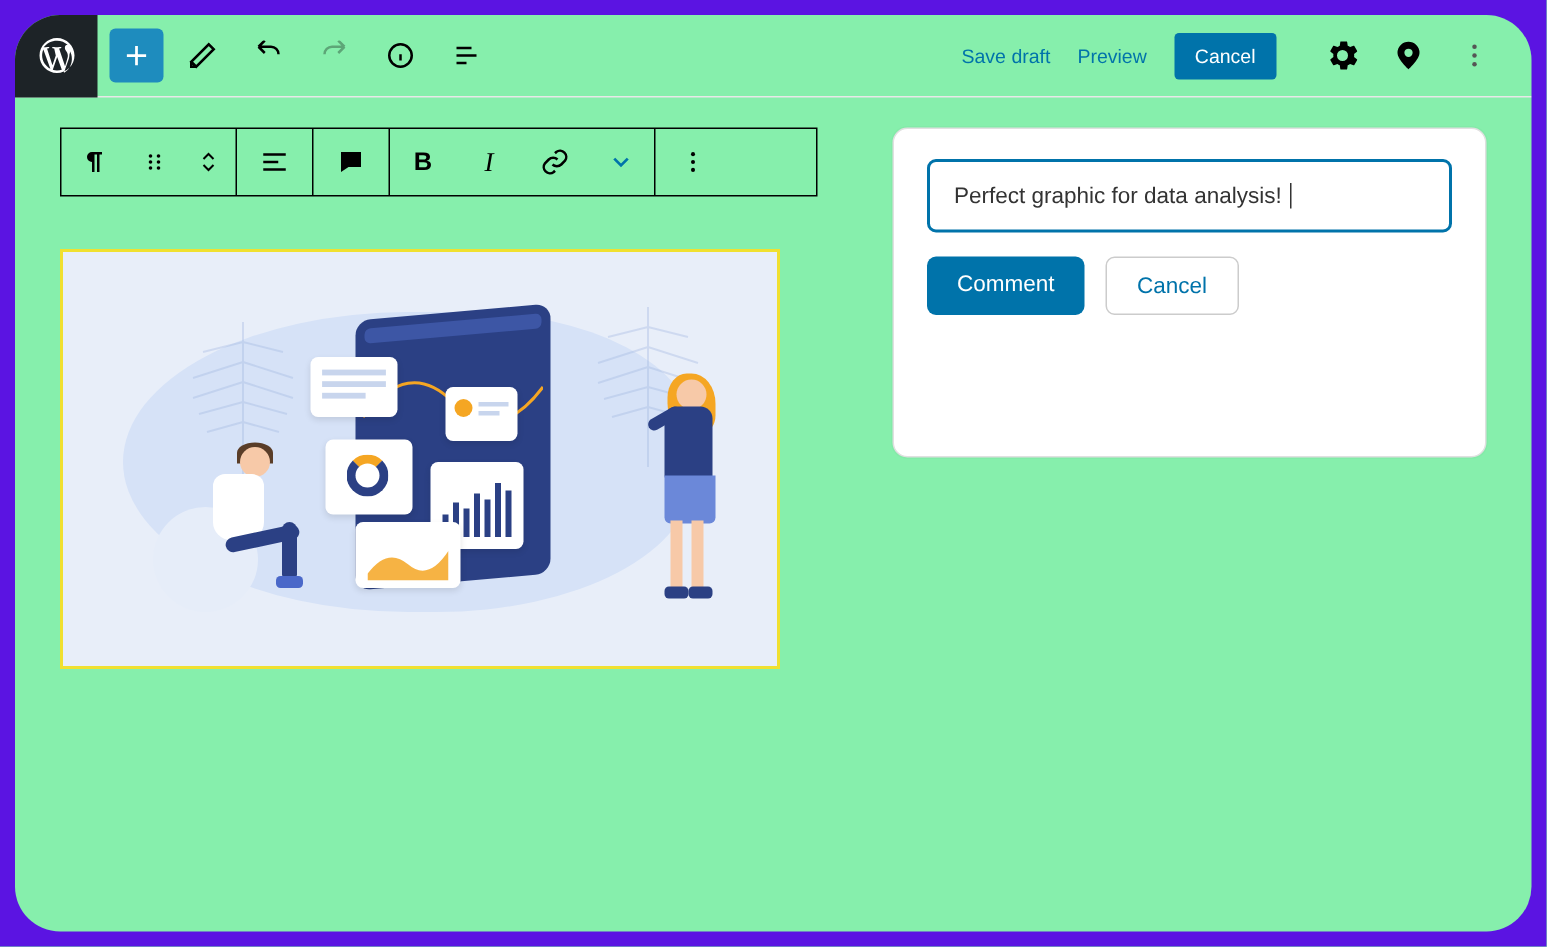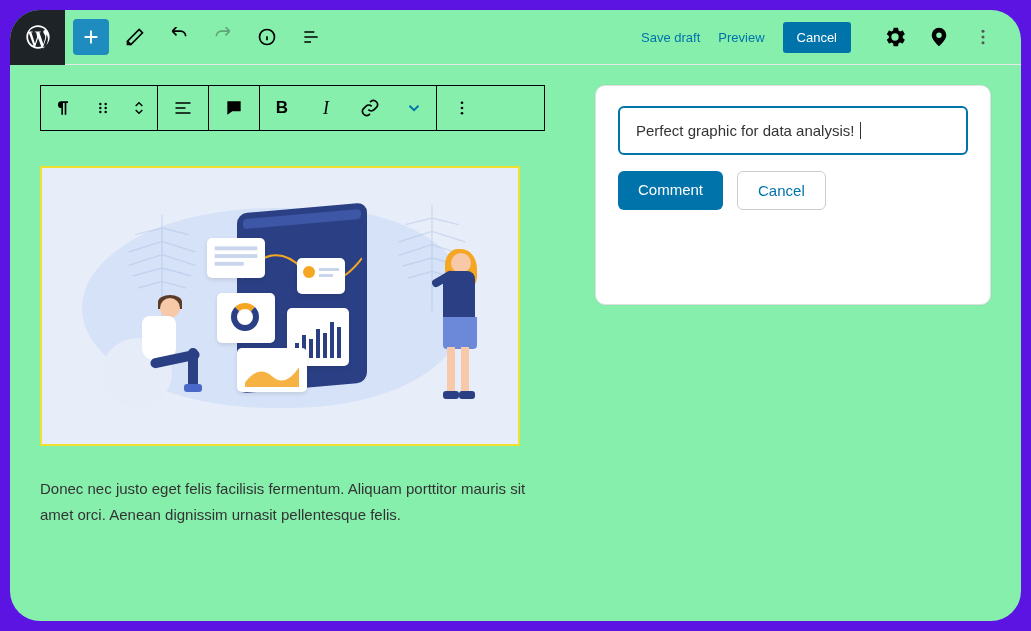--- a/index.html
+++ b/index.html
@@ -264,21 +264,20 @@
             <div class="ill-body2"></div>
             <div class="ill-skirt2"></div>
             <div class="ill-leg2a"></div>
             <div class="ill-leg2b"></div>
             <div class="ill-shoe2a"></div>
             <div class="ill-shoe2b"></div>
           </div>
         </div>
       </div>
 
-      <p class="para">Donec nec justo eget felis facilisis fermentum. Aliquam porttitor mauris sit amet orci. Aenean dignissim urnasit pellentesque felis.</p>
     </div>
 
     <div class="card">
       <div class="cinput"><span>Perfect graphic for data analysis!</span><span style="border-right:1px solid #333;margin-left:1px">&nbsp;</span></div>
       <div class="btnrow">
         <div class="cbtn primary">Comment</div>
         <div class="cbtn secondary">Cancel</div>
       </div>
     </div>
   </div>

